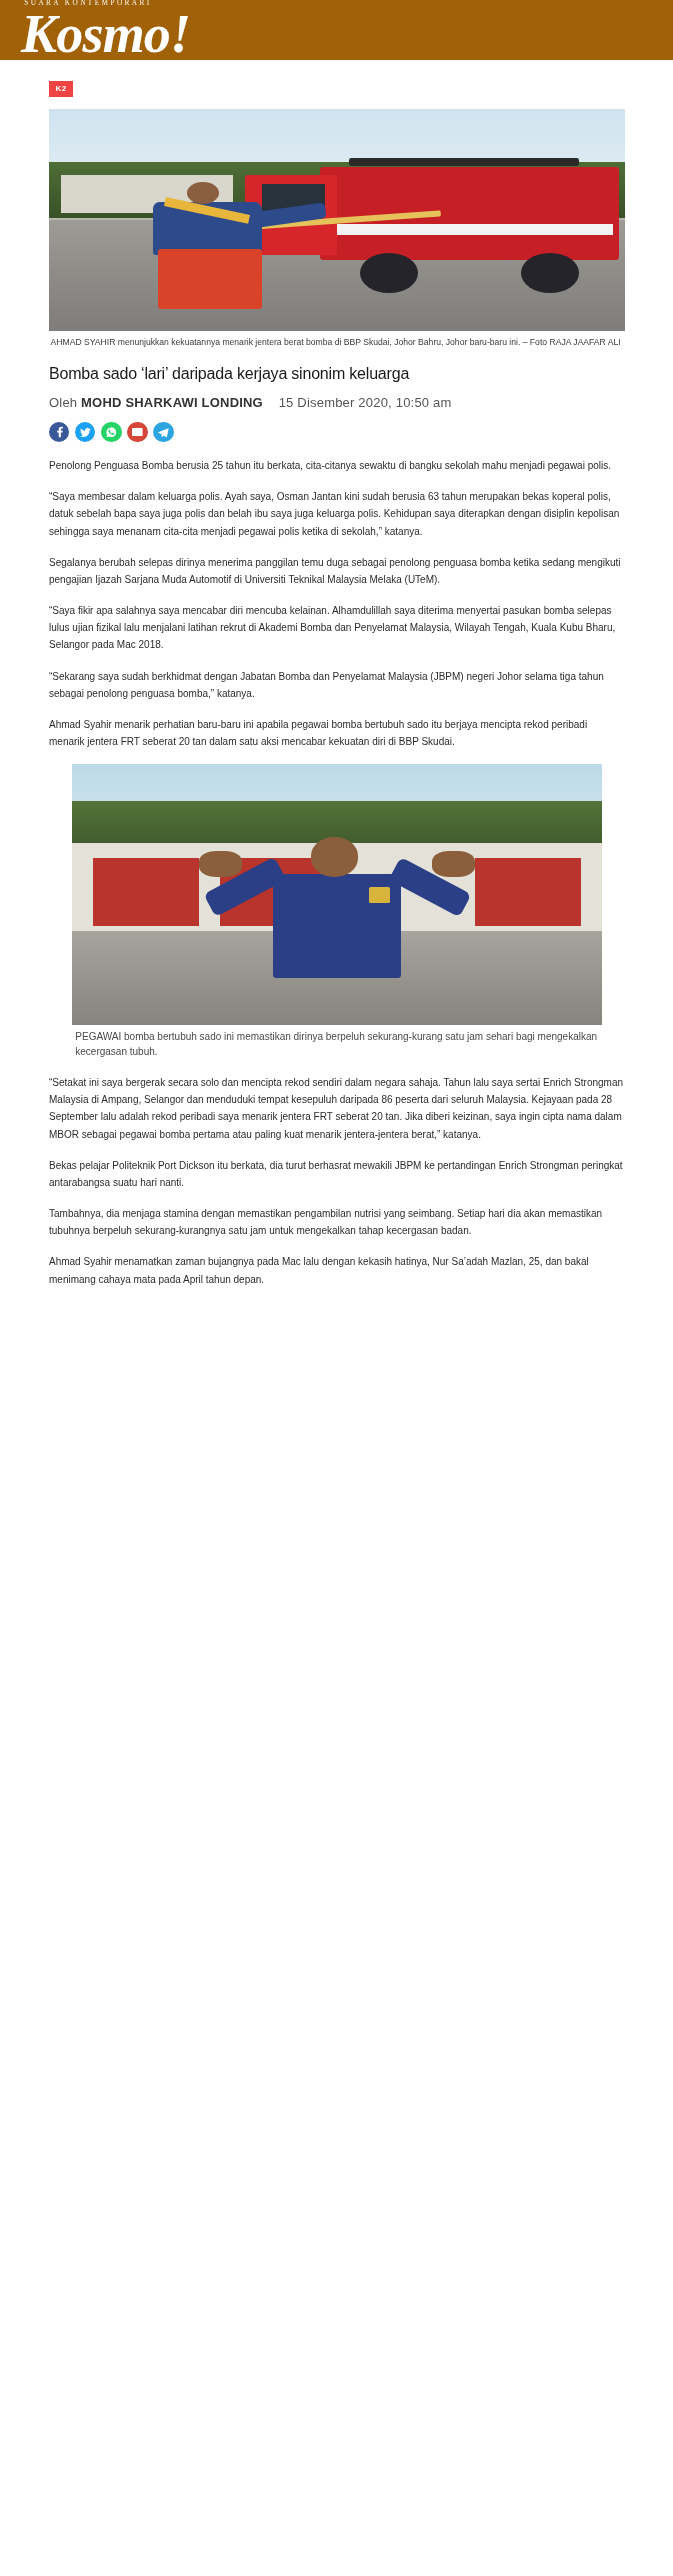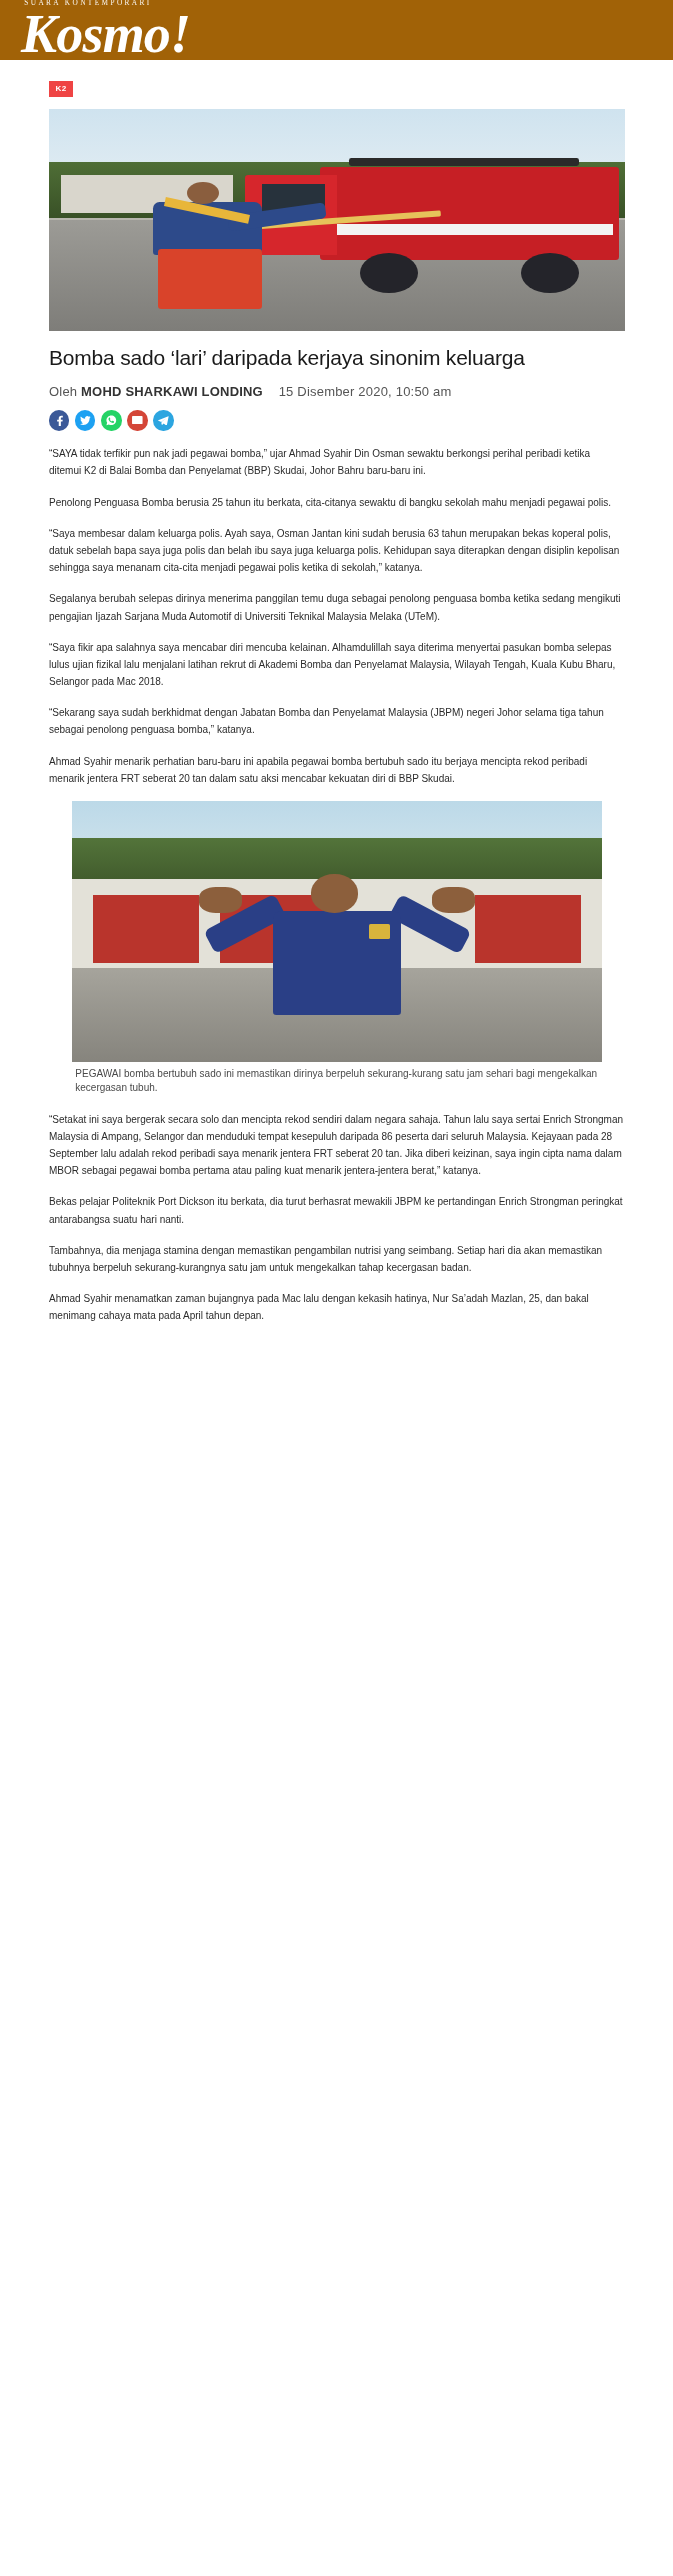--- a/index.html
+++ b/index.html
@@ -82,21 +82,21 @@
   }
   .photo-1 { height: 222px; }
   .caption {
     font-size: 8.6px;
     color: #3a3a3a;
     line-height: 1.45;
     padding: 5.7px 1.6px 0 1.6px;
   }
 
   h1.headline {
-    font-size: 21px;
+    font-size: 16px;
     line-height: 1.28;
     font-weight: normal;
     color: #1a1a1a;
     margin: 14.7px 0 0 0;
     letter-spacing: -0.2px;
   }
 
   .byline {
     margin-top: 11.4px;
     font-size: 13px;
@@ -234,20 +234,21 @@
           <div class="p1-wheel1"></div>
           <div class="p1-wheel2"></div>
           <div class="p1-rope"></div>
           <div class="p1-man-torso"></div>
           <div class="p1-man-pants"></div>
           <div class="p1-man-arm"></div>
           <div class="p1-sash"></div>
           <div class="p1-man-head"></div>
         </div>
       </div>
+      <figcaption class="caption">AHMAD SYAHIR menunjukkan kekuatannya menarik jentera berat bomba di BBP Skudai, Johor Bahru, Johor baru-baru ini. – Foto RAJA JAAFAR ALI</figcaption>
     </figure>
 
     <h1 class="headline">Bomba sado ‘lari’ daripada kerjaya sinonim keluarga</h1>
 
     <div class="byline">
       <span>Oleh</span>
       <span class="author">MOHD SHARKAWI LONDING</span>
       <span class="sep"></span>
       <span>15 Disember 2020, 10:50 am</span>
     </div>
@@ -276,21 +277,20 @@
       </div>
       <div class="share-btn sb-telegram">
         <svg width="10.6" height="9" viewBox="0 0 13 11" aria-hidden="true">
             <path fill="#fff" d="M12.7.4L.4 5.2c-.5.2-.5.6 0 .7l3.1 1 1.2 3.7c.1.4.3.4.6.1l1.6-1.5 3.2 2.4c.4.2.7.1.8-.4L13 .9c.1-.5-.2-.7-.3-.5zM4.6 7L4.2 9l-.5-1.7L10 2.6 4.6 7z"></path>
           </svg>
       </div>
     </div>
 
     
     <section class="body-copy">
-      <p>“SAYA tidak terfikir pun nak jadi pegawai bomba,” ujar Ahmad Syahir Din Osman sewaktu berkongsi perihal peribadi ketika ditemui K2 di Balai Bomba dan Penyelamat (BBP) Skudai, Johor Bahru baru-baru ini.</p>
       <p>Penolong Penguasa Bomba berusia 25 tahun itu berkata, cita-citanya sewaktu di bangku sekolah mahu menjadi pegawai polis.</p>
       <p>“Saya membesar dalam keluarga polis. Ayah saya, Osman Jantan kini sudah berusia 63 tahun merupakan bekas koperal polis, datuk sebelah bapa saya juga polis dan belah ibu saya juga keluarga polis. Kehidupan saya diterapkan dengan disiplin kepolisan sehingga saya menanam cita-cita menjadi pegawai polis ketika di sekolah,” katanya.</p>
       <p>Segalanya berubah selepas dirinya menerima panggilan temu duga sebagai penolong penguasa bomba ketika sedang mengikuti pengajian Ijazah Sarjana Muda Automotif di Universiti Teknikal Malaysia Melaka (UTeM).</p>
       <p>“Saya fikir apa salahnya saya mencabar diri mencuba kelainan. Alhamdulillah saya diterima menyertai pasukan bomba selepas lulus ujian fizikal lalu menjalani latihan rekrut di Akademi Bomba dan Penyelamat Malaysia, Wilayah Tengah, Kuala Kubu Bharu, Selangor pada Mac 2018.</p>
       <p>“Sekarang saya sudah berkhidmat dengan Jabatan Bomba dan Penyelamat Malaysia (JBPM) negeri Johor selama tiga tahun sebagai penolong penguasa bomba,” katanya.</p>
       <p>Ahmad Syahir menarik perhatian baru-baru ini apabila pegawai bomba bertubuh sado itu berjaya mencipta rekod peribadi menarik jentera FRT seberat 20 tan dalam satu aksi mencabar kekuatan diri di BBP Skudai.</p>
     </section>
 
     
     <figure class="inline-figure">

